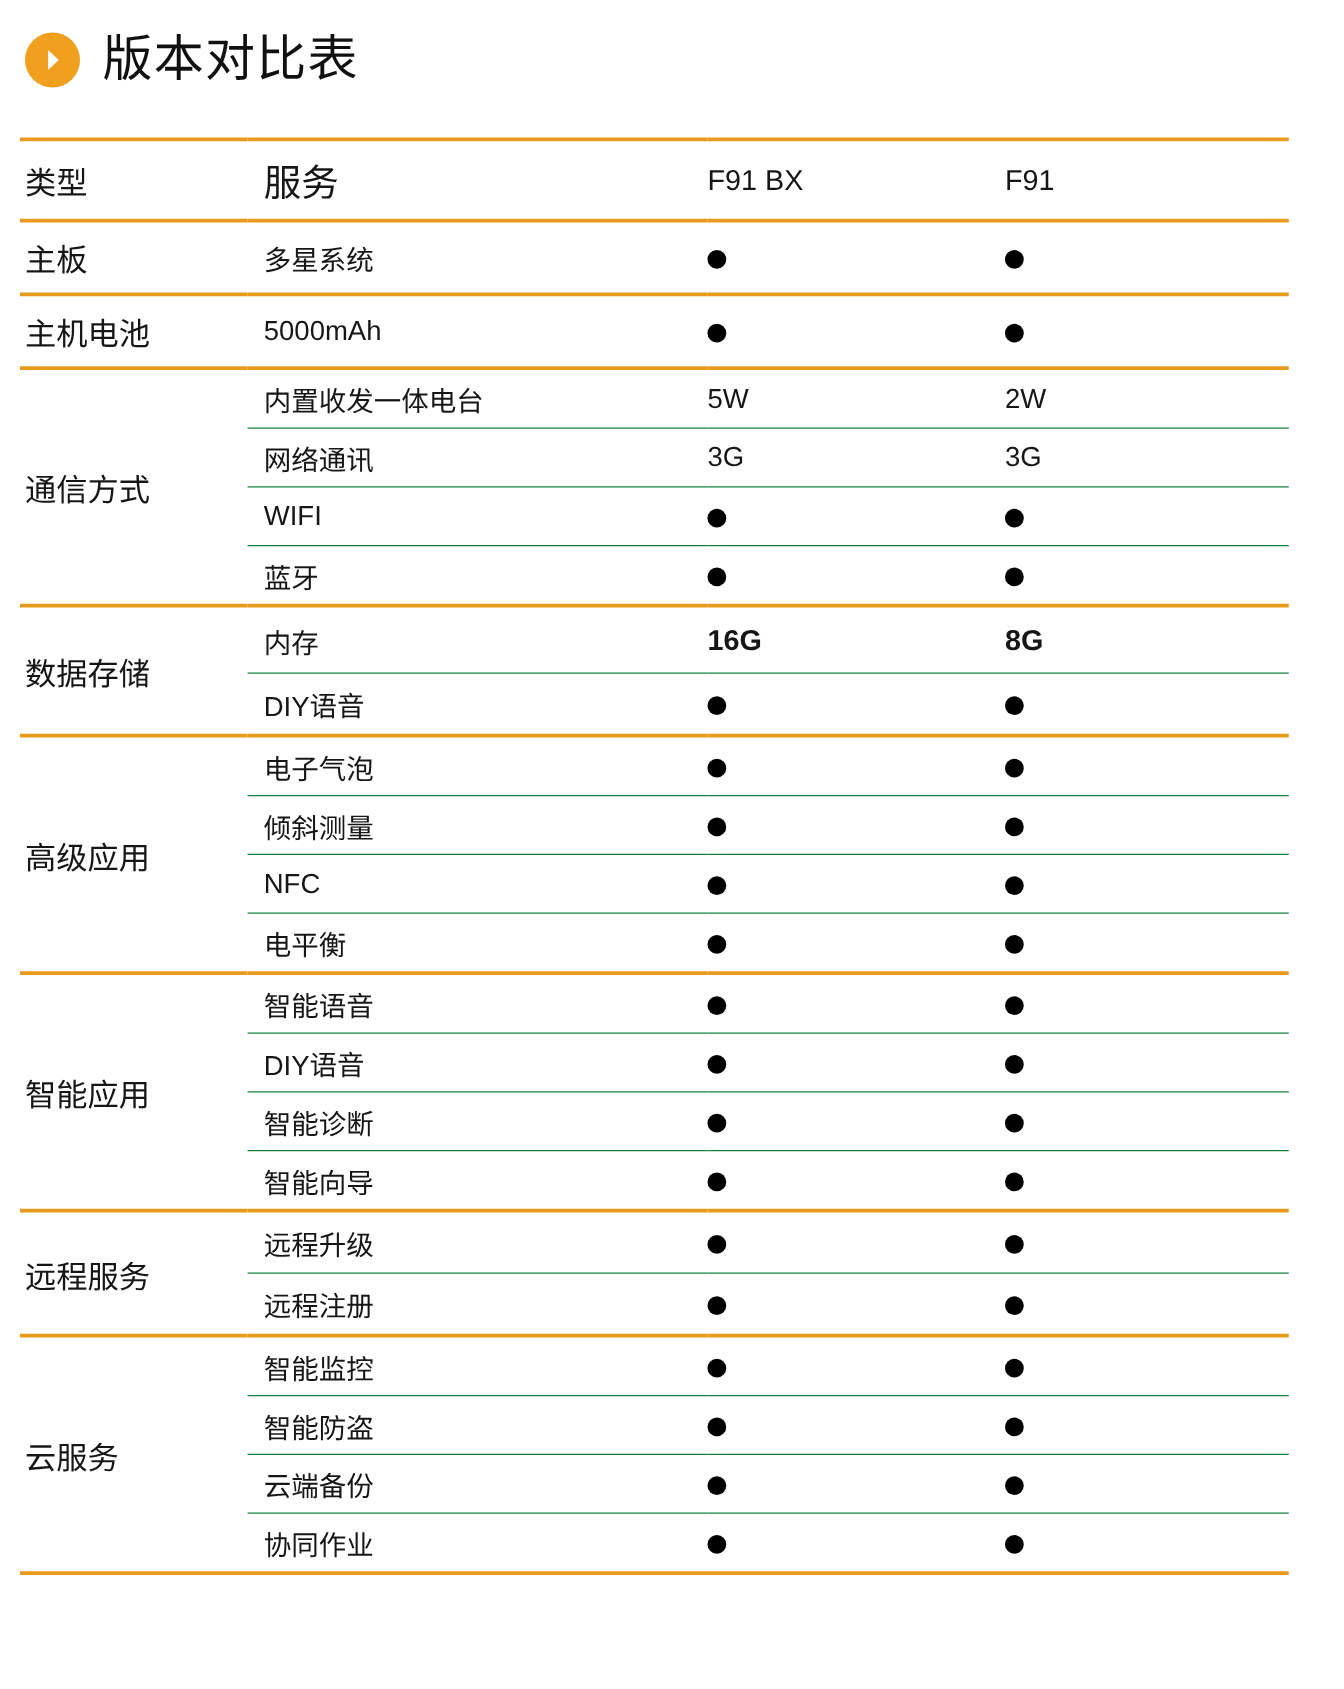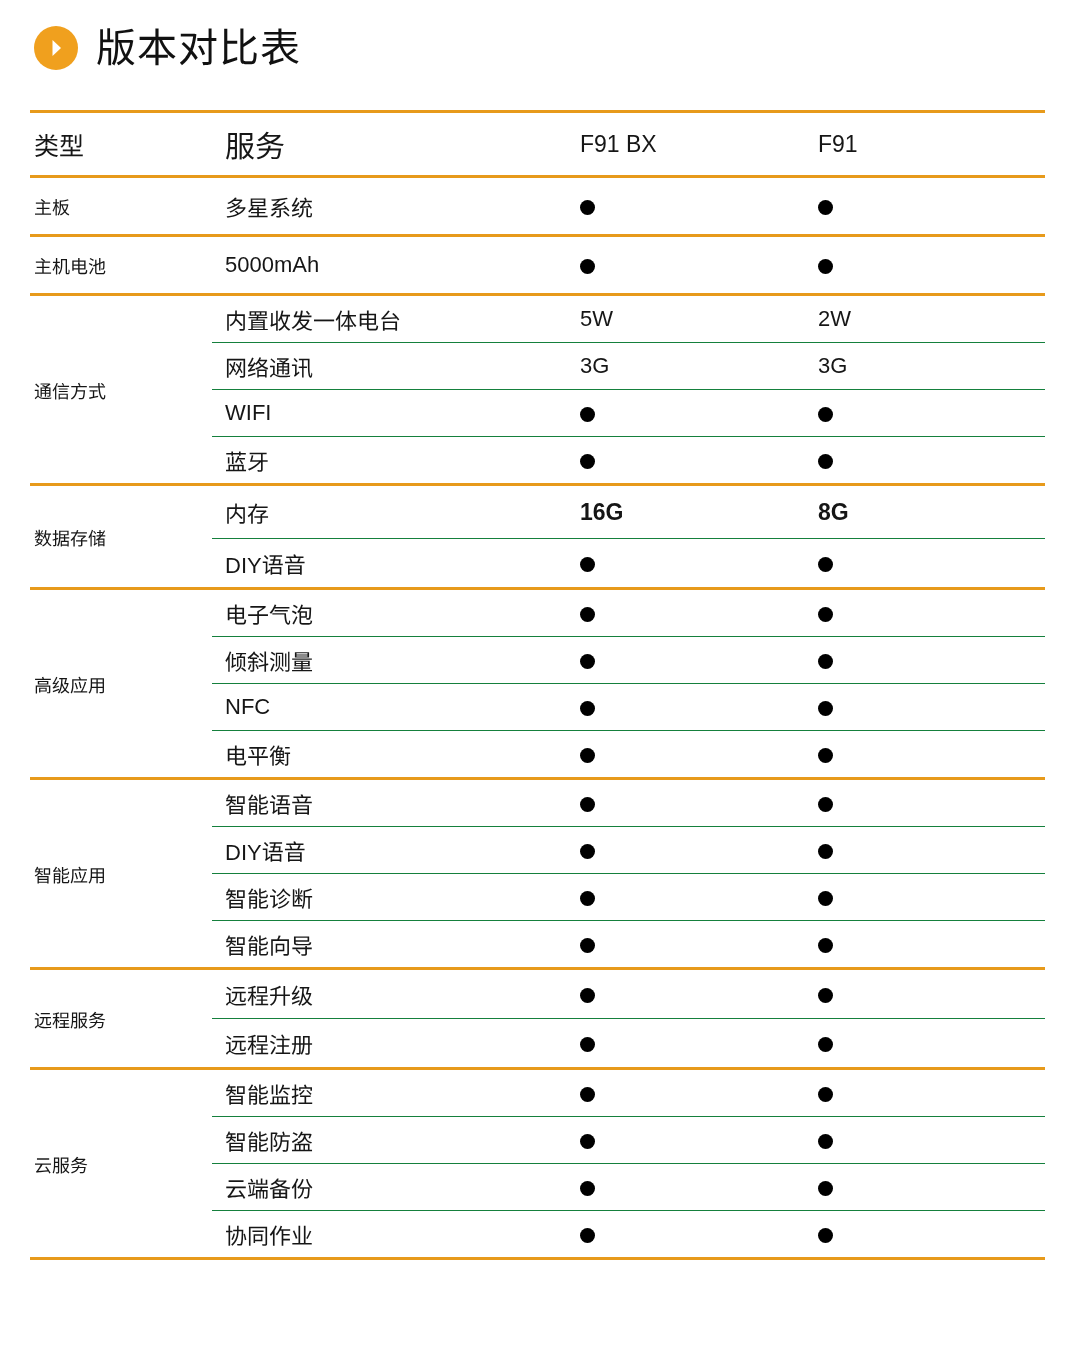--- a/index.html
+++ b/index.html
@@ -11,21 +11,21 @@
     width: 1075px;
     height: 1351px;
     font-family: "Liberation Sans", "DejaVu Sans", sans-serif;
     color: #1a1a1a;
     overflow: hidden;
   }
   .page {
     width: 1075px;
     height: 1351px;
     box-sizing: border-box;
-    padding: 0 30px;
+    padding: 0 16px;
     position: relative;
   }
 
   
   .title-row {
     display: flex;
     align-items: center;
     height: 96px;
     padding-left: 4px;
   }
@@ -97,21 +97,21 @@
     border-radius: 50%;
     background: #000000;
     vertical-align: middle;
   }
 
   tr.major > td { border-top: 3px solid #E79A1B; }
   tr.minor > td.with-thin { border-top: 1px solid #15803d; }
 
   
   .group-label {
-    font-size: 18px;
+    font-size: 25px;
     color: #161616;
     padding-left: 4px;
     vertical-align: middle;
     margin-left: 17px;
   }
 
   .row-h-56 td { height: 56px; }
   .row-h-46 td { height: 46px; }
   .row-h-48 td { height: 48px; }
   .row-h-52 td { height: 52px; }

